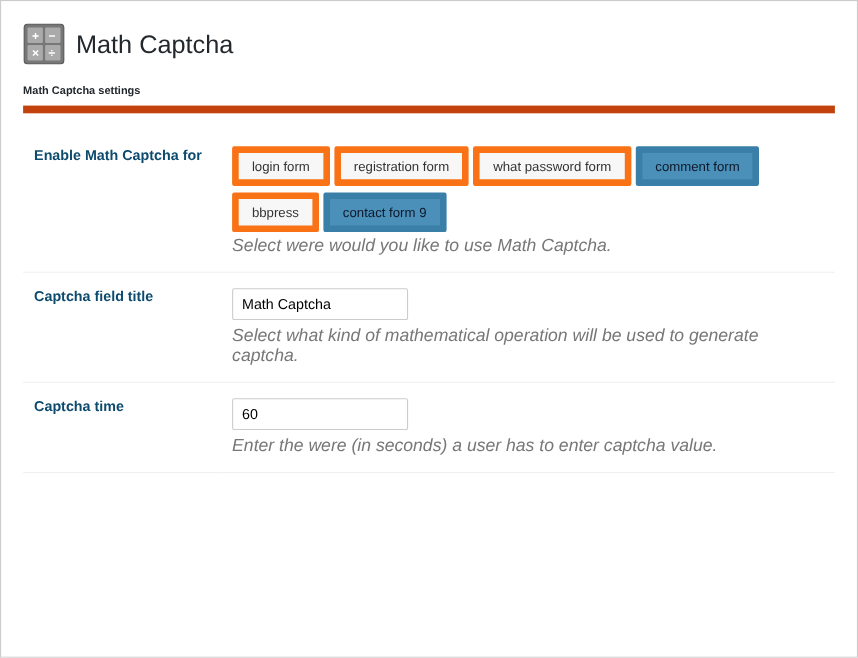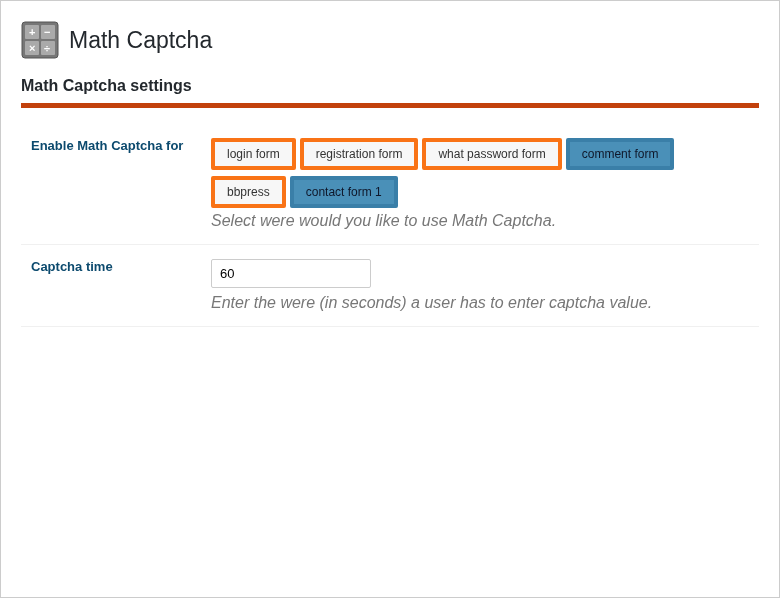--- a/index.html
+++ b/index.html
@@ -27,25 +27,25 @@
       height: 38px;
       margin-right: 10px;
       flex-shrink: 0;
     }
     .plugin-title {
       font-size: 23px;
       font-weight: 400;
       color: #23282d;
     }
     .section-title {
-      font-size: 16px;
+      font-size: 10px;
       font-weight: 700;
       color: #23282d;
       margin-bottom: 16px;
-      border-bottom: 5px solid #c2410c;
+      border-bottom: 7px solid #c2410c;
       padding-bottom: 8px;
     }
     .settings-table {
       width: 100%;
       border-collapse: collapse;
     }
     .settings-table tr {
       border-bottom: 1px solid #f0f0f0;
     }
     .settings-table td {
@@ -64,21 +64,21 @@
     .btn-group {
       display: flex;
       flex-wrap: wrap;
       gap: 4px;
       margin-bottom: 6px;
     }
     .btn {
       display: inline-block;
       padding: 5px 12px;
       font-size: 12px;
-      border: 4px solid #f97316;
+      border: 6px solid #f97316;
       background: #f7f7f7;
       color: #333;
       cursor: pointer;
       border-radius: 2px;
       font-family: inherit;
     }
     .btn.active-blue {
       background: #4a90b8;
       border-color: #3a7fa8;
       color: #0f172a;
@@ -135,29 +135,36 @@
         <td class="label-cell">Enable Math Captcha for</td>
         <td class="control-cell">
           <div class="btn-group">
             <button class="btn">login form</button>
             <button class="btn">registration form</button>
             <button class="btn">what password form</button>
             <button class="btn active-blue">comment form</button>
           </div>
           <div class="row-second">
             <button class="btn">bbpress</button>
-            <button class="btn active-blue">contact form 1</button>
+            <button class="btn active-blue">contact form 9</button>
           </div>
           <div class="help-text">Select were would you like to use Math Captcha.</div>
         </td>
       </tr>
 
 
 
 
+      <tr>
+        <td class="label-cell">Captcha field title</td>
+        <td class="control-cell">
+          <input type="text" class="text-input" value="Math Captcha" style="">
+          <div class="help-text">Select what kind of mathematical operation will be used to generate captcha.</div>
+        </td>
+      </tr>
 
       <tr>
         <td class="label-cell">Captcha time</td>
         <td class="control-cell">
           <input type="text" class="text-input" value="60" style="">
           <div class="help-text">Enter the were (in seconds) a user has to enter captcha value.</div>
         </td>
       </tr>
 
     </tbody>

